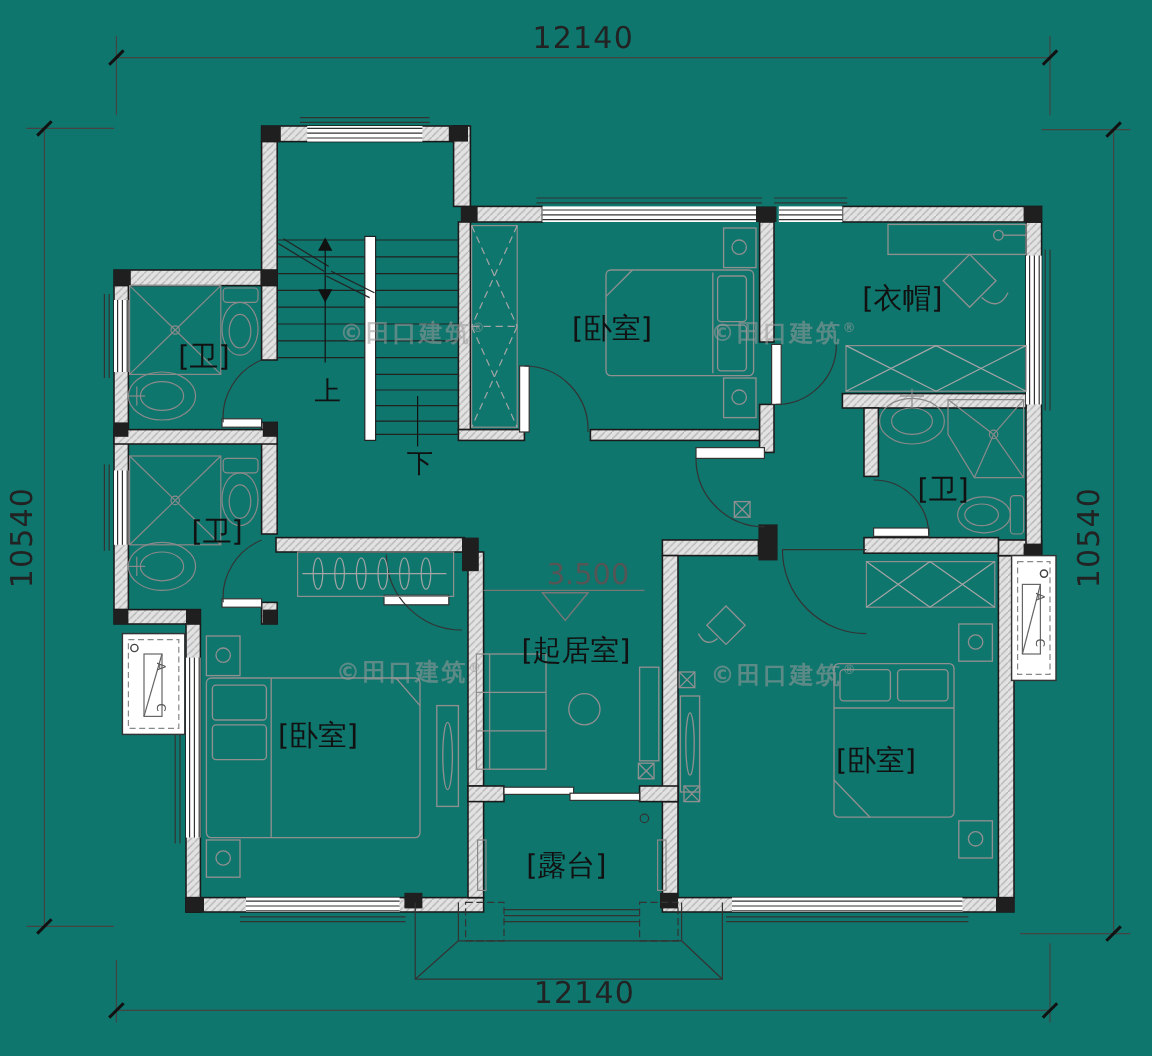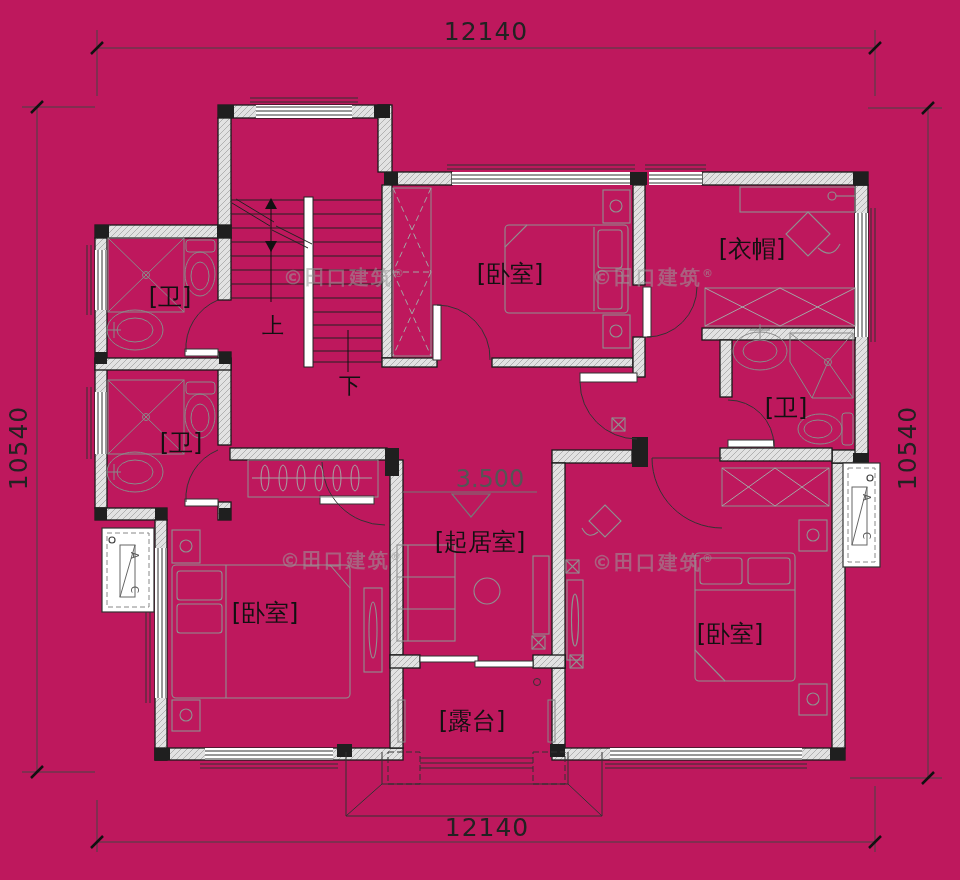--- a/index.html
+++ b/index.html
@@ -1,16 +1,16 @@
 <!DOCTYPE html>
 <html><head>
 <meta charset="utf-8">
 <style>
   html,body{margin:0;padding:0;background:#ffffff;}
-  .page{width:960px;height:880px;position:relative;background:#be185d;overflow:hidden;
+  .page{width:960px;height:880px;position:relative;background:#0f766e;overflow:hidden;
         font-family:"DejaVu Sans","Liberation Sans",sans-serif;}
   svg text{font-family:"DejaVu Sans","Liberation Sans",sans-serif;}
   .dim{font-size:25px;fill:#222;letter-spacing:1px;}
   .room{font-size:24px;fill:#111;font-weight:500;}
   .stairtxt{font-size:22px;fill:#111;font-weight:500;}
   .lvl{font-size:24px;fill:#555;}
   .wm{font-size:20px;fill:#9b9b9b;opacity:.55;letter-spacing:2px;font-weight:700;}
   .ac{font-size:10px;fill:#555;}
 </style>
 </head>

